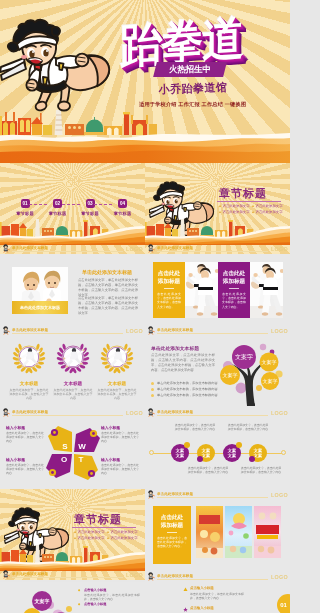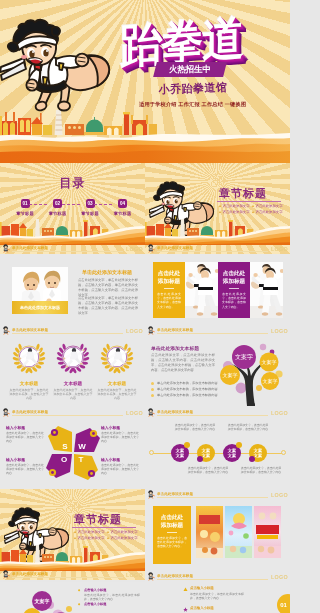--- a/index.html
+++ b/index.html
@@ -493,21 +493,20 @@
     <div class="ctitle">跆拳道</div>
     <div class="cbadge"><span>火热招生中</span></div>
     <div class="cbrand">小乔跆拳道馆</div>
     <div class="ctag">适用于学校介绍 工作汇报 工作总结 一键换图</div>
   </div>
 
   <div class="slide" style="left:0;top:163px;width:145px;height:91px;">
     <div class="sun">
       <div class="rays" style="left:-78px;top:-132px;width:300px;height:300px;"></div>
     </div>
-    <div class="toc-title">目录</div>
     <div class="toc-row" id="tocRow">
         <div class="toc-item" style="left: 11px;">
           <div class="toc-badge">01</div>
           <div class="toc-label">章节标题</div>
         </div>
         <div class="toc-dash" style="left: 29px; width: 18px;"></div>
         <div class="toc-item" style="left: 43.5px;">
           <div class="toc-badge">02</div>
           <div class="toc-label">章节标题</div>
         </div>

